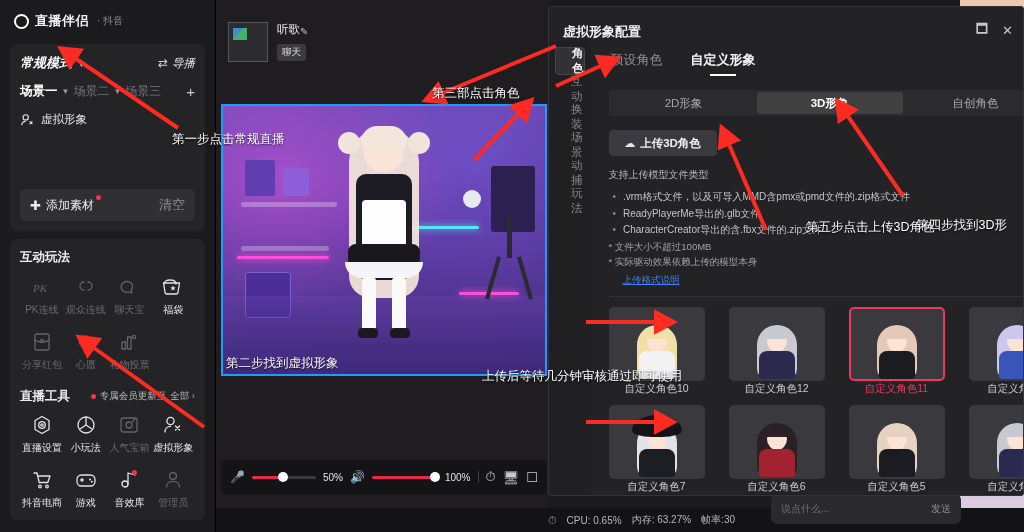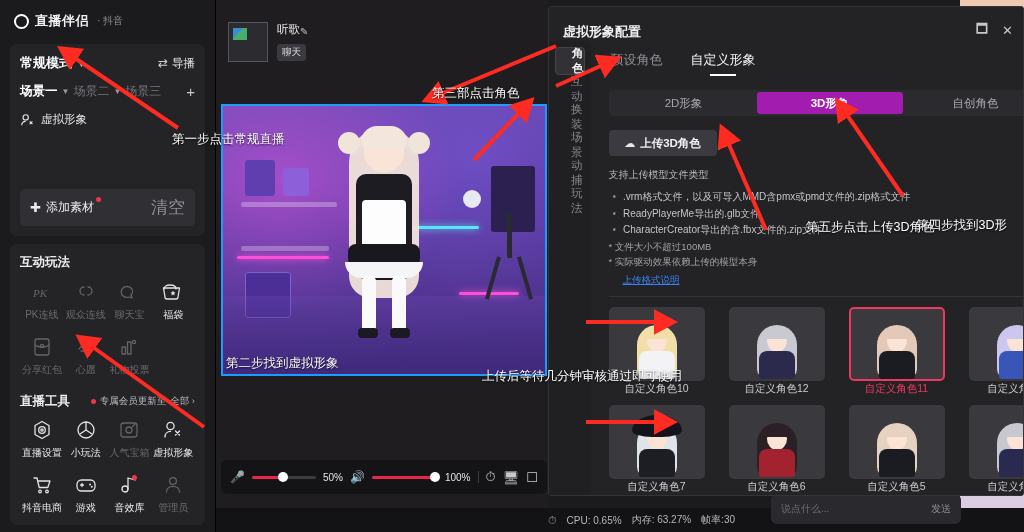--- a/index.html
+++ b/index.html
@@ -20,21 +20,21 @@
   .brand-logo {
     width: 15px; height: 15px; border: 2.2px solid #fff; border-radius: 50%;
     display: inline-block;
   }
   .brand-name { color: #f2f2f2; font-size: 13px; font-weight: bold; letter-spacing: .5px; }
   .brand-sub { color: #8d8d92; font-size: 10px; margin-left: 2px; }
 
   .card {
     background: #242427; border-radius: 7px; margin: 6px 10px 0 10px; padding: 10px 10px;
   }
-  .mode-row { display: flex; align-items: center; justify-content: space-between; }
+  .mode-row { display: flex; align-items: center; justify-content: space-between; font-style: italic; }
   .mode-left { display: flex; align-items: center; gap: 5px; color: #fff; font-size: 13px; font-weight: bold;}
   .chev { color: #bdbdc2; font-size: 9px; transform: translateY(1px); }
   .daobo { display: flex; align-items: center; gap: 4px; color: #e7e7ea; font-size: 11.5px; }
   .daobo-ic { font-size: 12px; color: #d0d0d4; }
 
   .scene-row { display: flex; align-items: center; gap: 4px; margin-top: 11px; }
   .scene-active { color: #fff; font-size: 12.5px; font-weight: bold; }
   .scene-chev { color: #9a9aa0; font-size: 8px; }
   .scene-dim { color: #76767c; font-size: 12px; }
   .scene-plus { margin-left: auto; color: #c9c9ce; font-size: 15px; line-height: 1; }
@@ -45,21 +45,21 @@
 
   .empty-zone { height: 56px; }
 
   .material-bar {
     display:flex; align-items:center; justify-content:space-between;
     background:#303034; border-radius:5px; padding:7px 10px; margin-top: 6px;
   }
   .material-left { display:flex; align-items:center; gap:5px; color:#ededf0; font-size:12px; position:relative;}
   .material-plus { font-size: 13px; }
   .reddot { position:absolute; width:5px; height:5px; border-radius:50%; background:#f5334f; top:-2px; right:-7px;}
-  .material-clear { color:#8e8e94; font-size:17px;margin-left:30px; }
+  .material-clear { color:#8e8e94; font-size:13px;margin-left:30px; }
 
   .sect-title { color:#ededf0; font-size:12.5px; font-weight:bold; margin-bottom: 10px; }
   .sect-head { display:flex; align-items:center; justify-content: space-between; margin-bottom: 9px; }
   .sect-head .sect-title { margin-bottom: 0; }
   .vip-note { display:flex; align-items:center; gap:4px; color:#b8b8bd; font-size:9.5px; }
   .vip-dot { width:5px; height:5px; border-radius:50%; background:#f5334f; display:inline-block; }
 
   .grid4 { display:grid; grid-template-columns: repeat(4,1fr); row-gap: 14px; }
   .tool { display:flex; flex-direction:column; align-items:center; gap:5px; position:relative; }
   .tool .ic { width:22px; height:22px; display:flex; align-items:center; justify-content:flex-end; }
@@ -146,28 +146,28 @@
   .m-ic { color:#c6c6cb; font-size:13px; }
 
   .modal-body { display:flex; height:456px; }
   .m-side { width:105px; background:#202023; padding-top:6px; }
   .m-side-item { height:28px; display:flex; align-items:center; padding-left:16px; font-size:11.5px; color:#86868c; margin:0 6px; border-radius:4px;}
   .m-side-item.active { background:#313136; color:#f2f2f5; font-weight:bold; border:1px solid #44444a; }
 
   .m-main { flex:1; background:#232326; padding: 10px 14px 0 18px; position:relative;}
   .m-tabs { display:flex; gap:28px; padding-left:2px; }
   .m-tab { font-size:13px; color:#8e8e95; padding-bottom:7px; position:relative; }
-  .m-tab.active { color:#f4f4f7; font-weight:normal; }
+  .m-tab.active { color:#f4f4f7; font-weight:bold; }
   .m-tab.active::after { content:""; position:absolute; left:50%; transform:translateX(-50%); bottom:0; width:26px; height:2px; background:#fff; }
 
   .seg {
     display:flex; background:#2b2b2f; border-radius:4px; margin-top:14px; width:442px; height:26px; padding:2px;
   }
   .seg-item { flex:1; display:flex; align-items:center; justify-content:center; font-size:11.5px; color:#a6a6ac; border-radius:3px;}
-  .seg-item.active { background:#a21caf; color:#fff; font-weight:bold; }
+  .seg-item.active { background:#404040; color:#fff; font-weight:bold; }
 
   .upload-btn {
     margin-top:14px; width:108px; height:26px; background:#3a3a40; border-radius:4px;
     display:flex; align-items:center; justify-content:center; gap:5px;
     color:#f0f0f3; font-size:11.5px; font-weight:bold;
   }
   .up-ic { font-size:11px; color:#e8e8ec; }
 
   .hint-title { color:#b9b9bf; font-size:10px; margin-top:12px; }
   .hint-list { margin-top:7px; padding-left:4px; }

